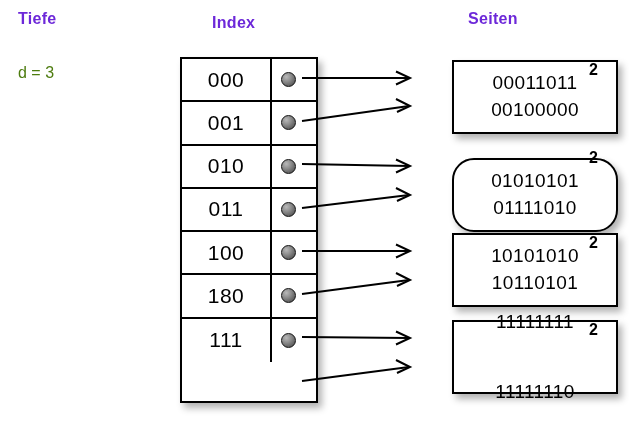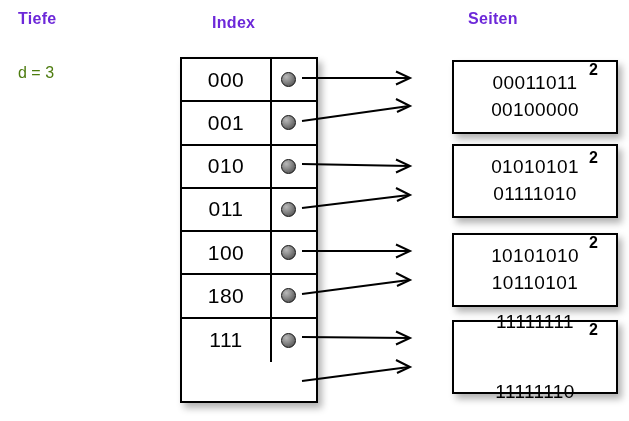--- a/index.html
+++ b/index.html
@@ -112,21 +112,21 @@
     margin-left: 40px;
   }
   .page-line {
     font-size: 19px;
     font-weight: 500;
     letter-spacing: 0.4px;
     line-height: 1.42;
     color: #000000;
   }
   #page-0 { top: 60px; }
-  #page-1 { top: 144px; }
+  #page-1 { top: 158px; border-radius: 22px; }
   #page-2 { top: 233px; }
   #page-3 { top: 320px; gap: 43px; }
 
   .page-count {
     position: absolute;
     left: 589px;
     font-size: 16px;
     font-weight: 600;
     color: #000000;
   }

